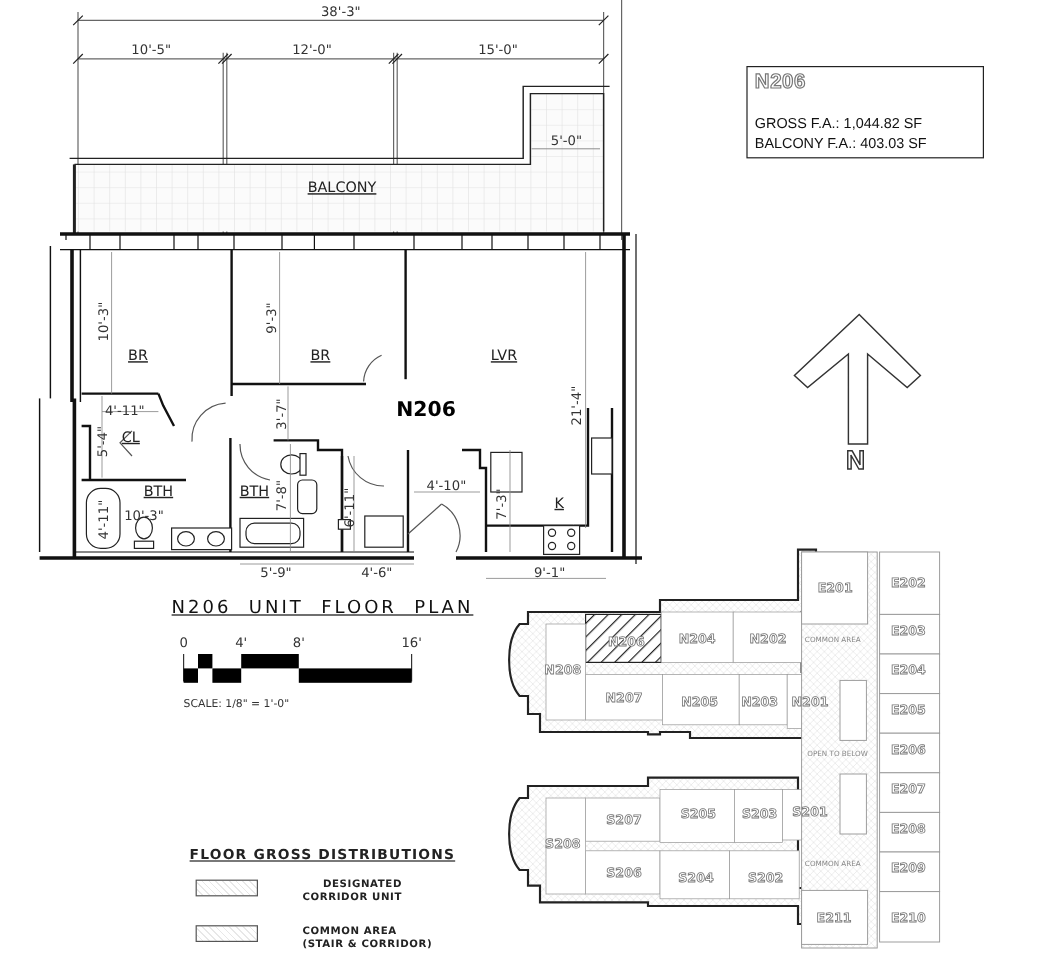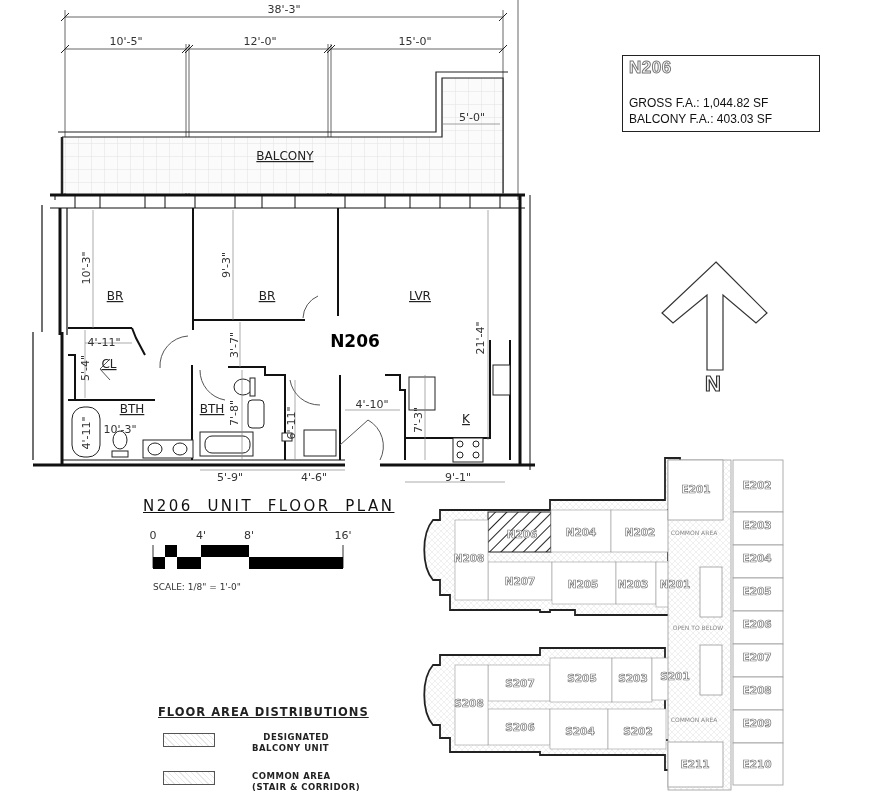--- a/index.html
+++ b/index.html
@@ -282,23 +282,23 @@
   <div class="info-unit">N206</div>
   <div class="info-line" style="top:40px">GROSS F.A.: 1,044.82 SF</div>
   <div class="info-line" style="top:56px">BALCONY F.A.: 403.03 SF</div>
 </div>
 
 <div class="north-n">N</div>
 
 <div class="title" style="white-space:pre;text-align:right;">N206  UNIT  FLOOR  PLAN</div>
 <div class="scale-text">SCALE: 1/8" = 1'-0"</div>
 
-<div class="legend-title">FLOOR AREA DISTRIBUTIONS</div>
+<div class="legend-title">FLOOR GROSS DISTRIBUTIONS</div>
 <div class="legend-swatch" style="left:163px;top:733px;"></div>
 <div class="legend-label" style="left:252px;top:732px;text-align:right;">
   <div>DESIGNATED</div>
-  <div>BALCONY UNIT</div>
+  <div>CORRIDOR UNIT</div>
 </div>
 <div class="legend-swatch" style="left:163px;top:771px;"></div>
 <div class="legend-label" style="left:252px;top:771px;">
   <div>COMMON AREA</div>
   <div>(STAIR &amp; CORRIDOR)</div>
 </div>
 
 </body></html>

